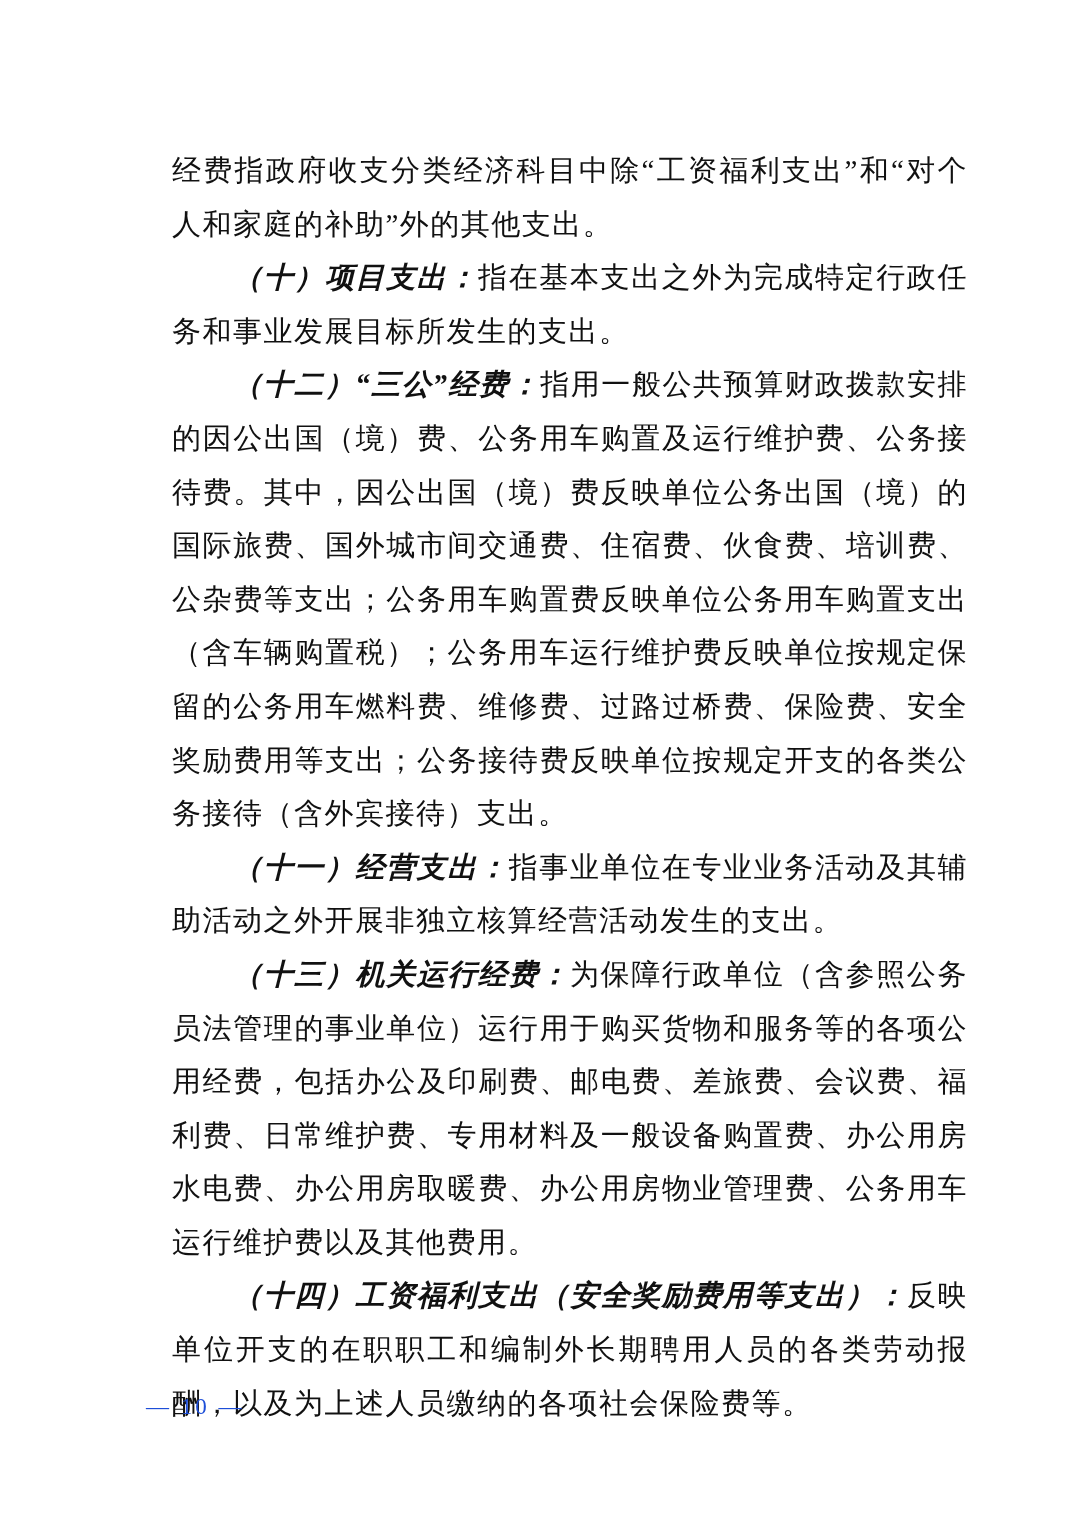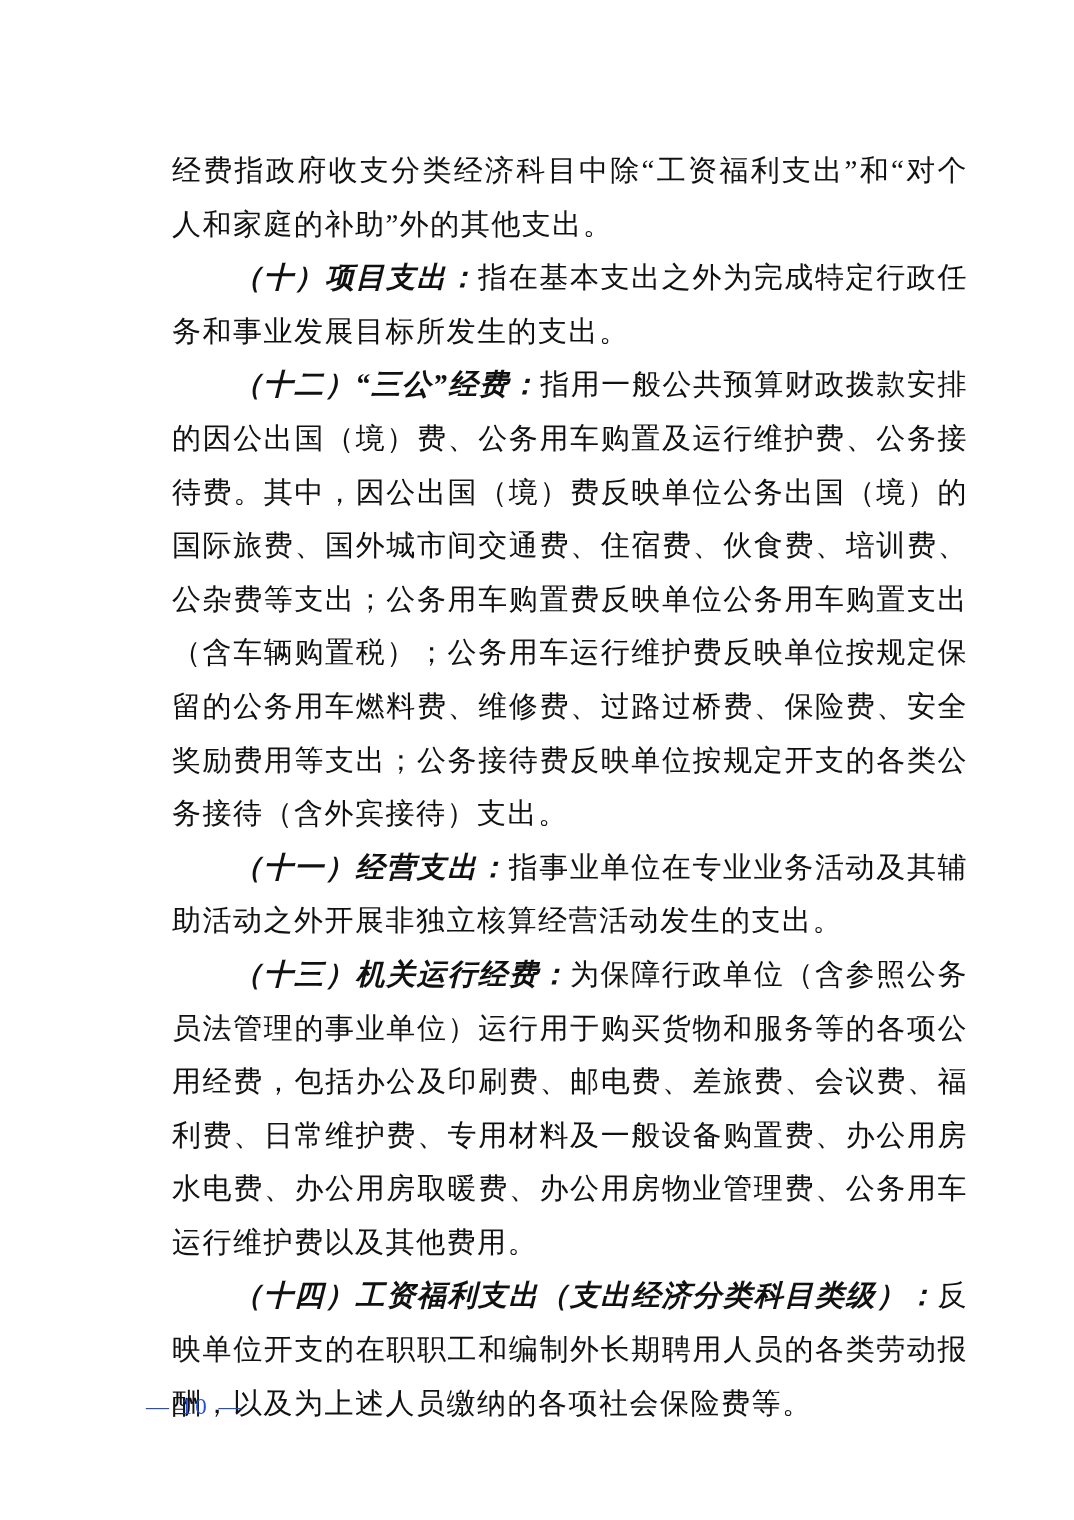--- a/index.html
+++ b/index.html
@@ -58,18 +58,18 @@
     <p class="para"><span class="hd"></span><span>经费指政府收支分类经济科目中除“工资福利支出”和“对个人和家庭的补助”外的其他支出。</span></p>
 
     <p class="para indent"><span class="hd">（十）项目支出：</span><span>指在基本支出之外为完成特定行政任务和事业发展目标所发生的支出。</span></p>
 
     <p class="para indent"><span class="hd">（十二）“三公”经费：</span><span>指用一般公共预算财政拨款安排的因公出国（境）费、公务用车购置及运行维护费、公务接待费。其中，因公出国（境）费反映单位公务出国（境）的国际旅费、国外城市间交通费、住宿费、伙食费、培训费、公杂费等支出；公务用车购置费反映单位公务用车购置支出（含车辆购置税）；公务用车运行维护费反映单位按规定保留的公务用车燃料费、维修费、过路过桥费、保险费、安全奖励费用等支出；公务接待费反映单位按规定开支的各类公务接待（含外宾接待）支出。</span></p>
 
     <p class="para indent"><span class="hd">（十一）经营支出：</span><span>指事业单位在专业业务活动及其辅助活动之外开展非独立核算经营活动发生的支出。</span></p>
 
     <p class="para indent"><span class="hd">（十三）机关运行经费：</span><span>为保障行政单位（含参照公务员法管理的事业单位）运行用于购买货物和服务等的各项公用经费，包括办公及印刷费、邮电费、差旅费、会议费、福利费、日常维护费、专用材料及一般设备购置费、办公用房水电费、办公用房取暖费、办公用房物业管理费、公务用车运行维护费以及其他费用。</span></p>
 
-    <p class="para indent"><span class="hd">（十四）工资福利支出（支出经济分类科目类级）：</span><span>反映单位开支的在职职工和编制外长期聘用人员的各类劳动报酬，以及为上述人员缴纳的各项社会保险费等。</span></p>
+    <p class="para indent"><span class="hd">（十四）工资福利支出（安全奖励费用等支出）：</span><span>反映单位开支的在职职工和编制外长期聘用人员的各类劳动报酬，以及为上述人员缴纳的各项社会保险费等。</span></p>
 
   </div>
 
   <div class="footer">— 10 —</div>
 </div>
 
 </body></html>

